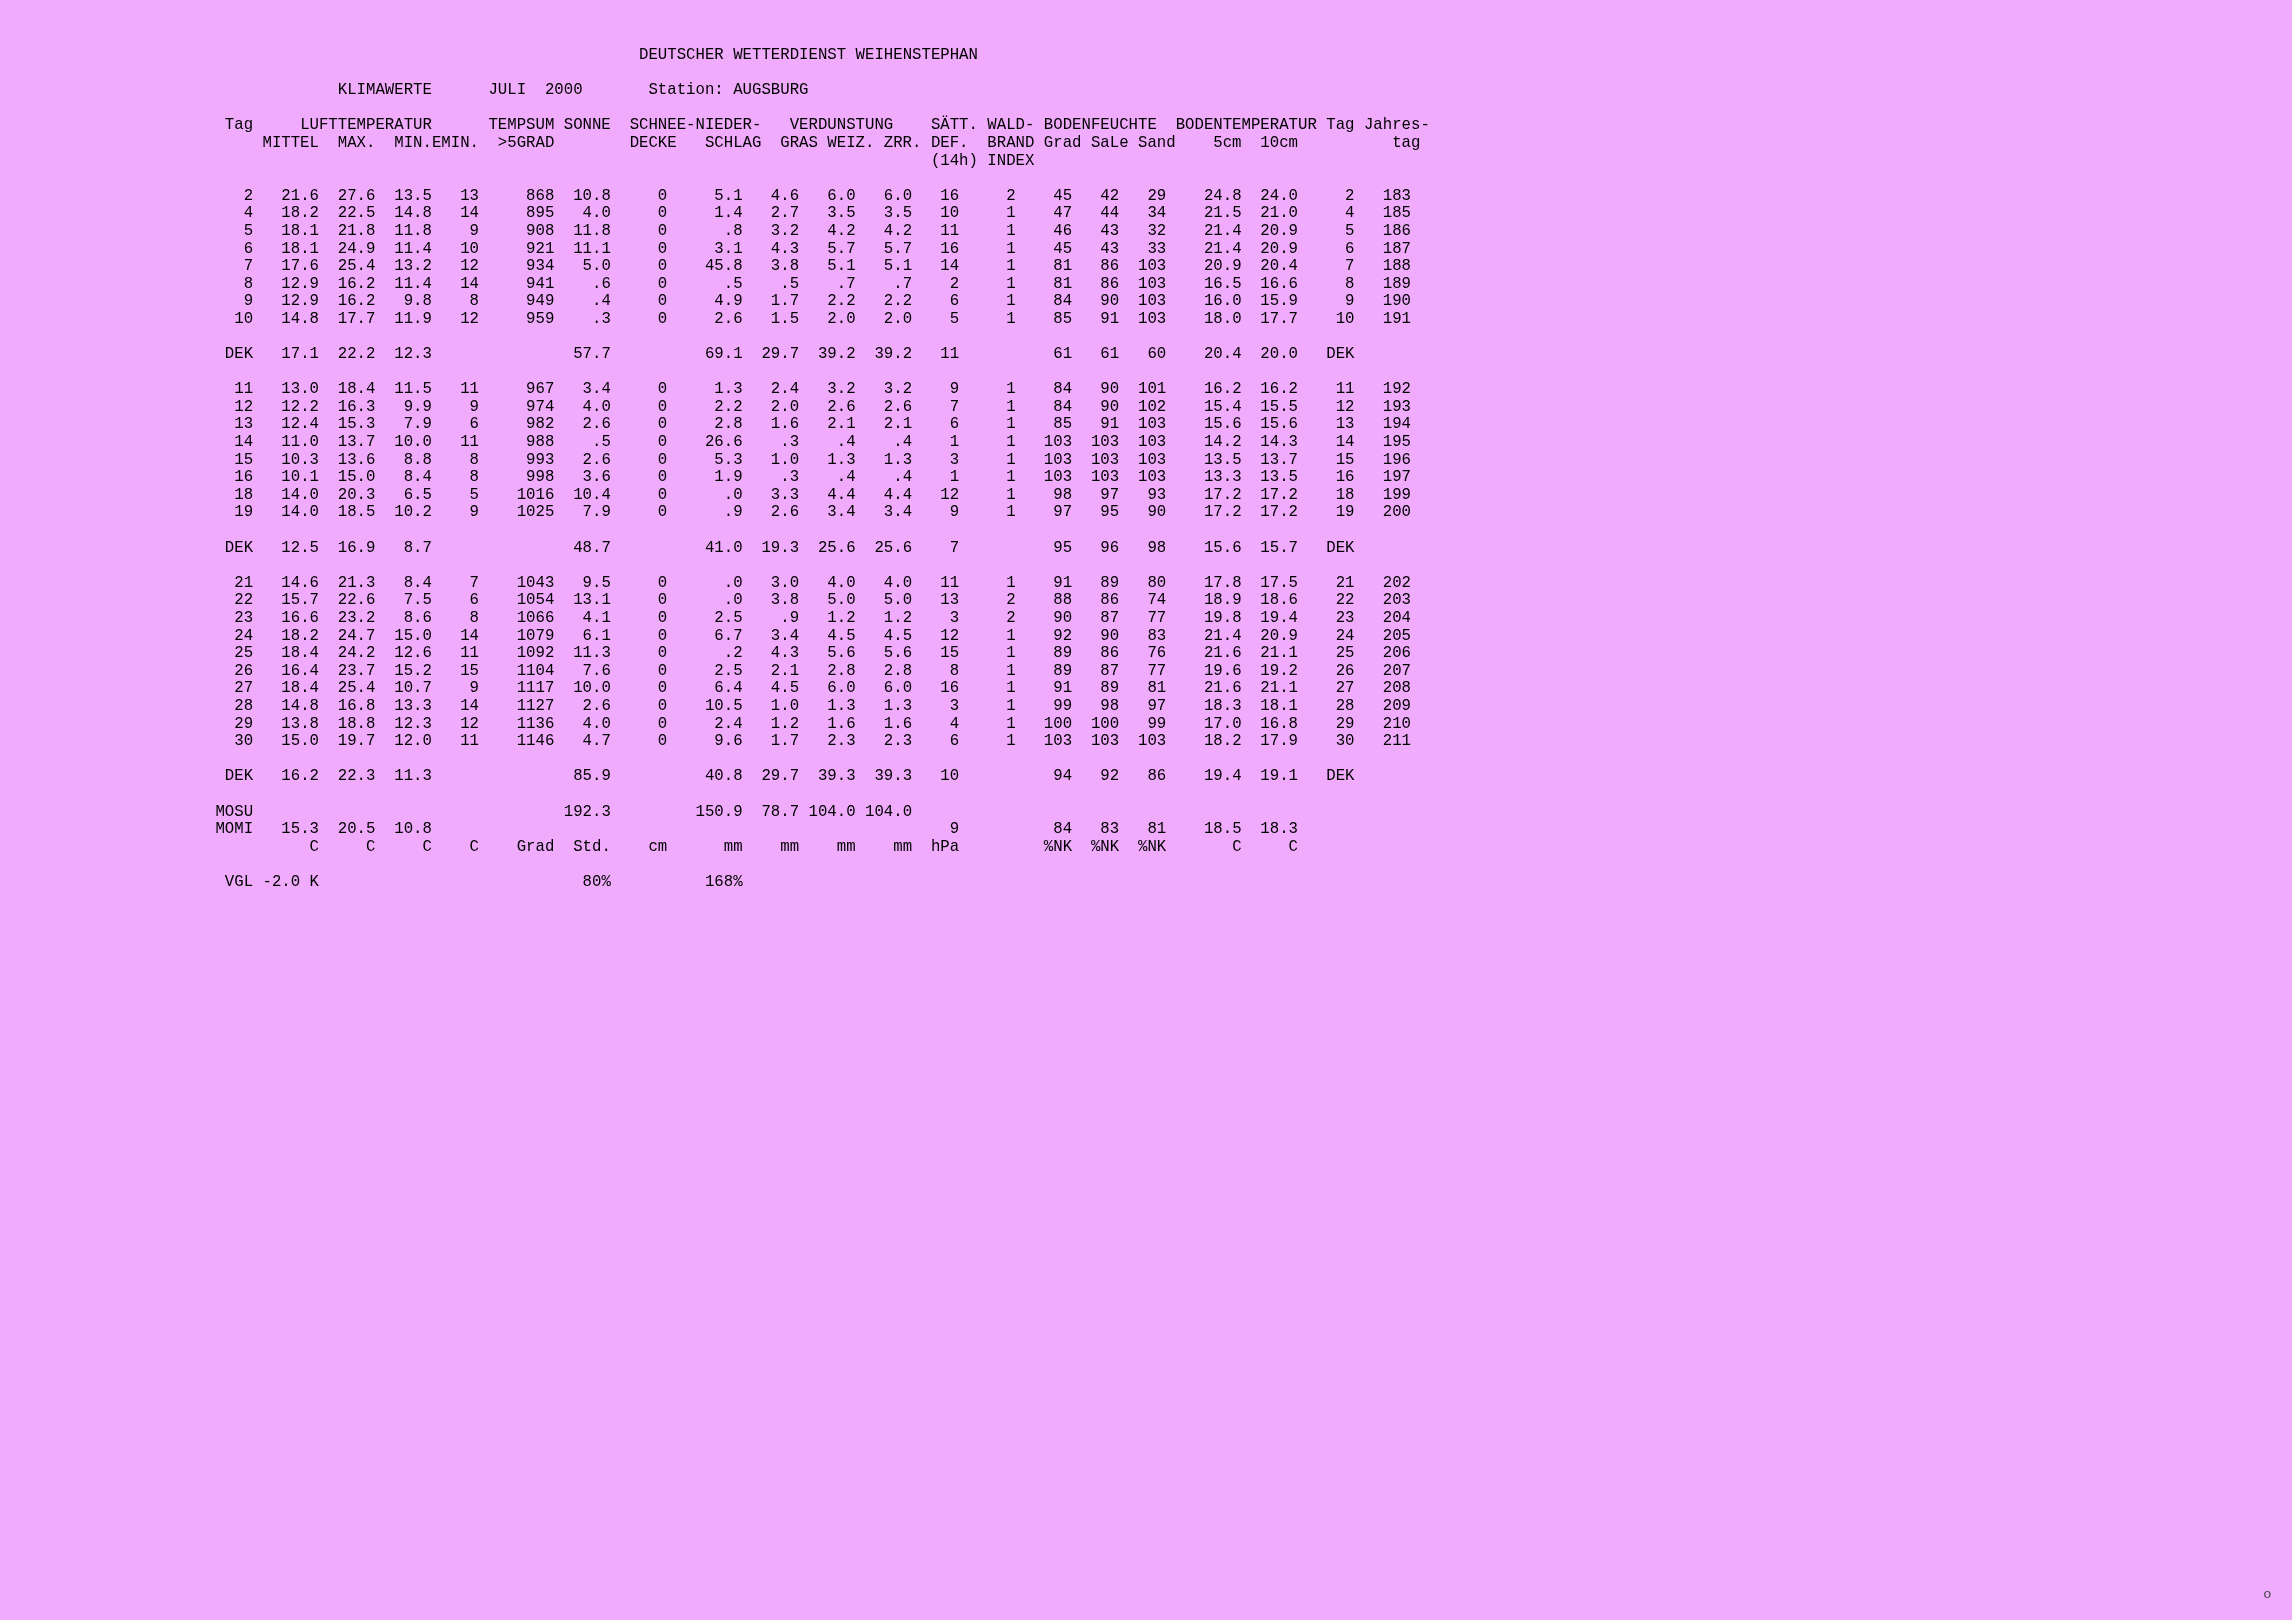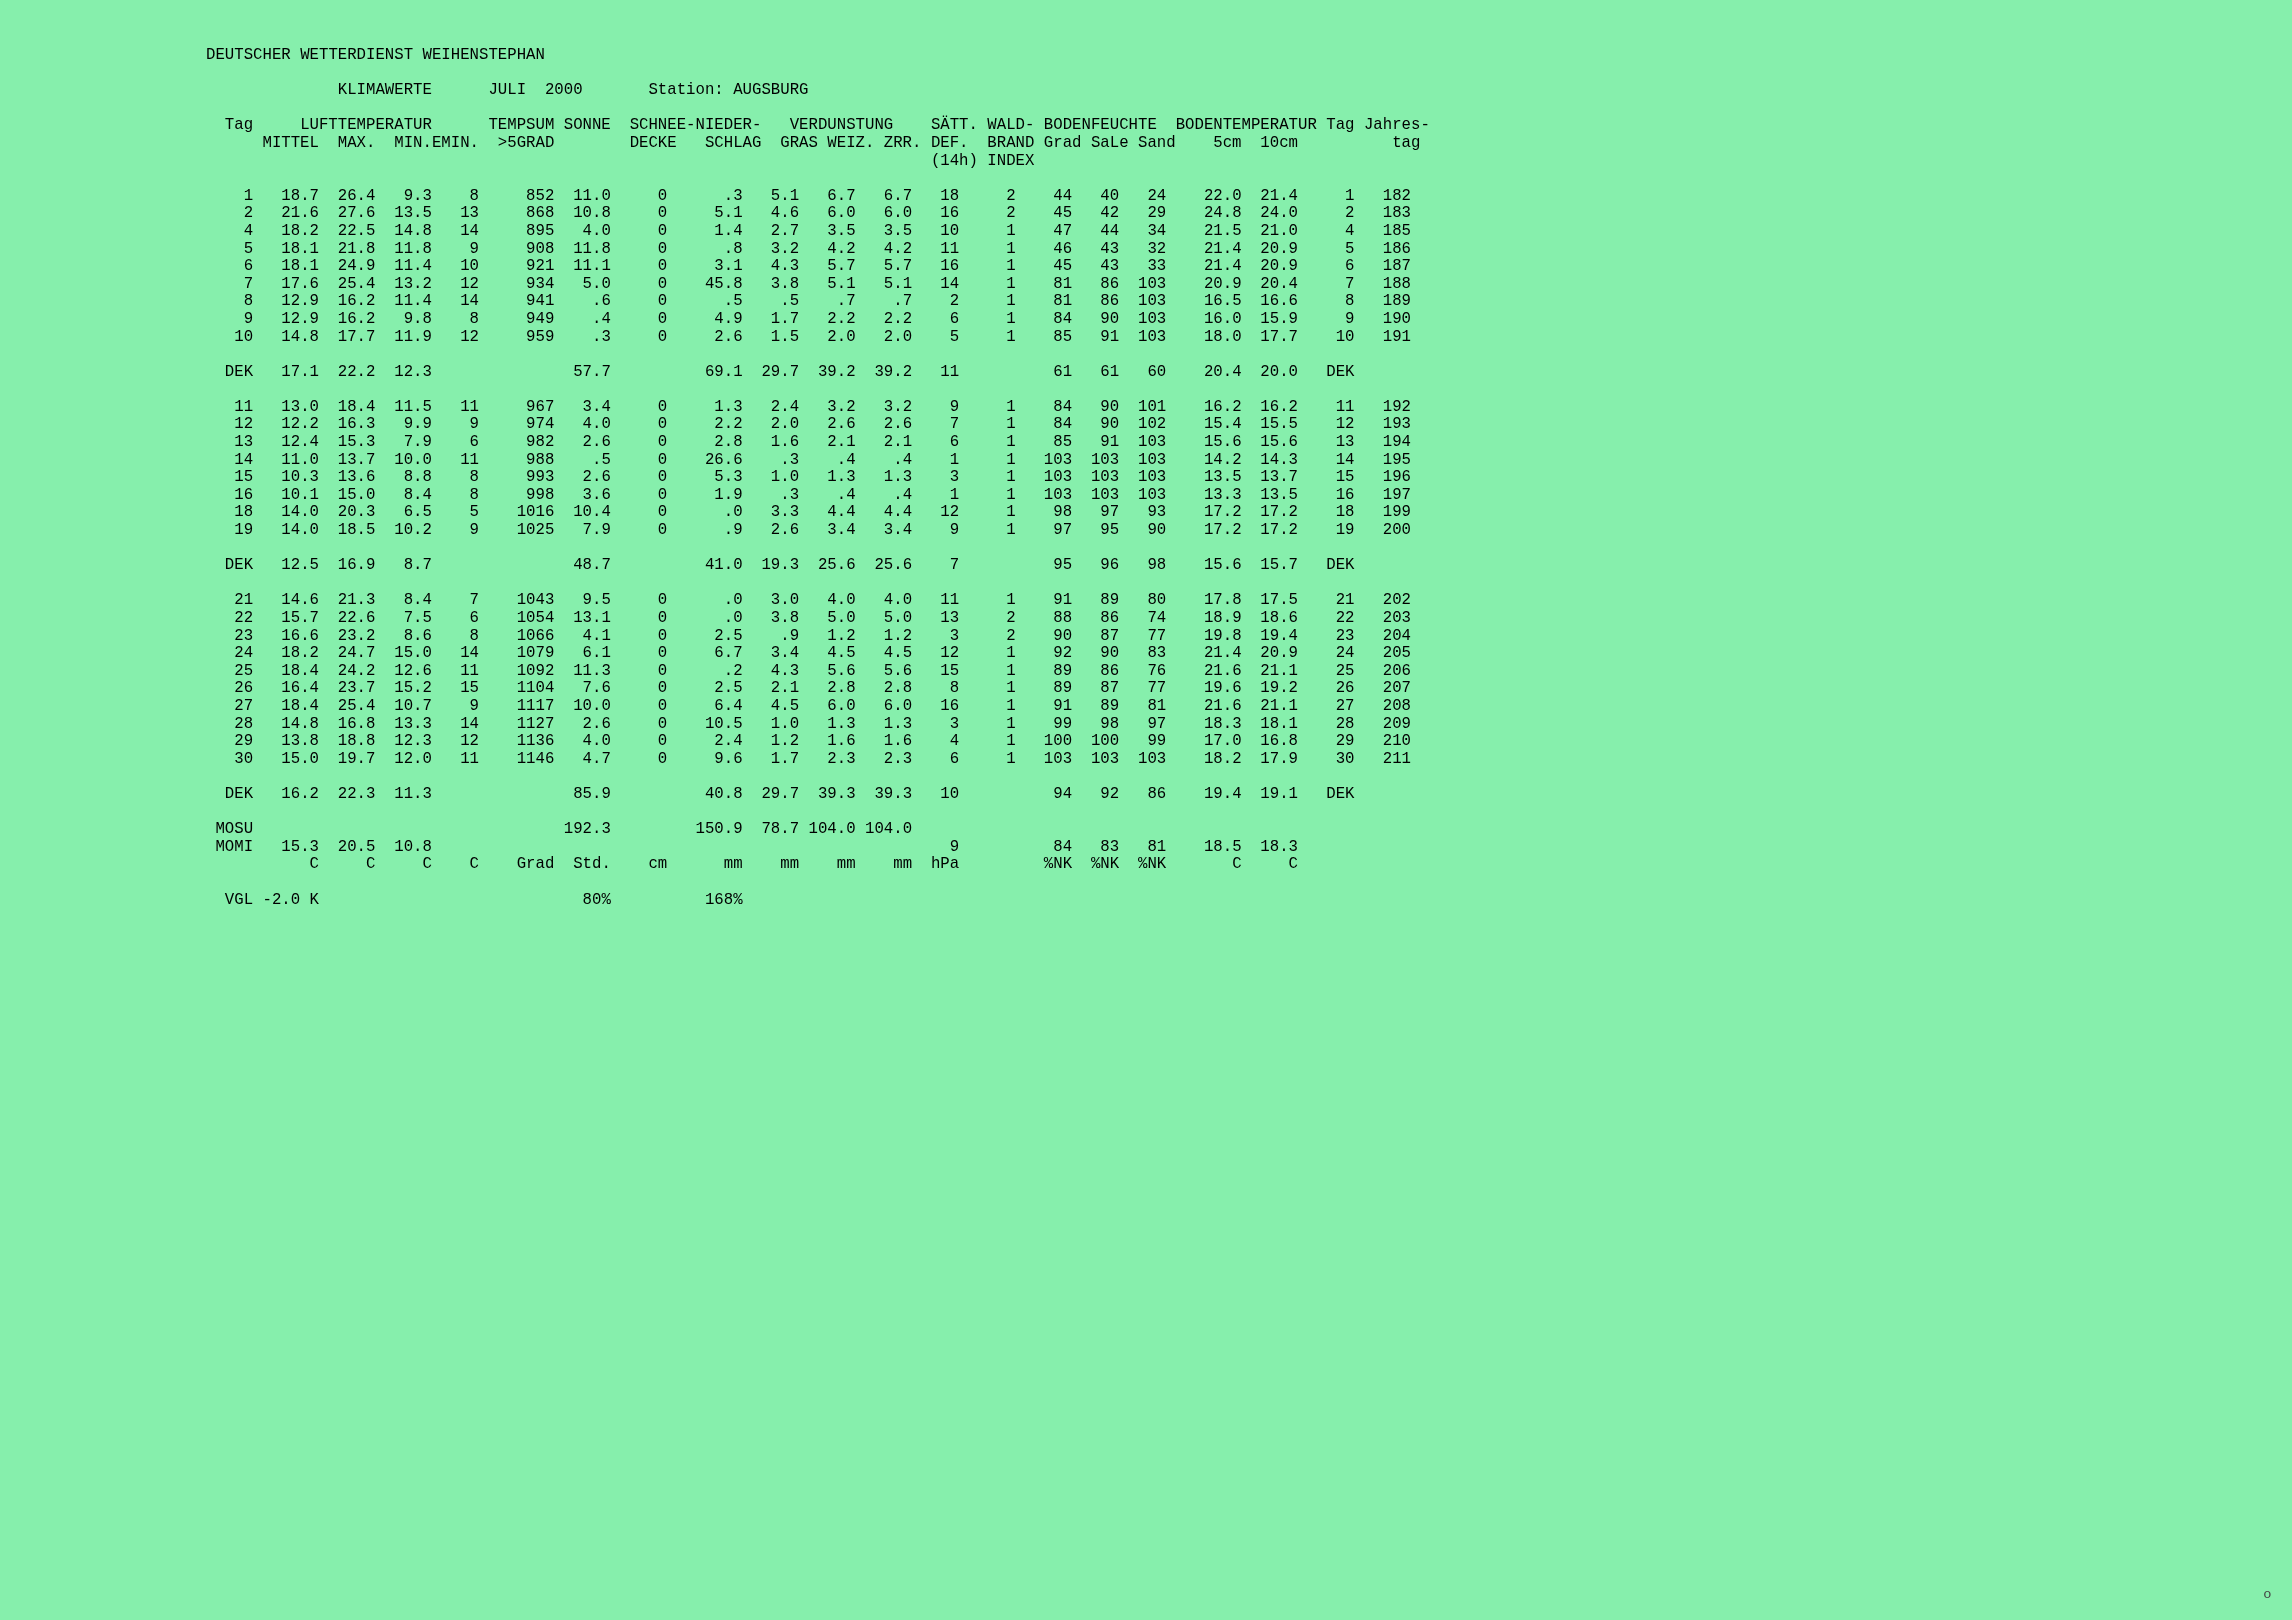--- a/index.html
+++ b/index.html
@@ -2,21 +2,21 @@
 <html><head>
 <meta charset="utf-8">
 <style>
   html,body{margin:0;padding:0;}
   body{
     width:2293px;height:1620px;
     background:#ffffff;
     position:relative;
     font-family:"Liberation Mono","DejaVu Sans Mono",monospace;
   }
-  .sheet{position:absolute;inset:0;background:#86efac;color:#000000;}
+  .sheet{position:absolute;inset:0;background:#f0abfc;color:#000000;text-align:center;}
   .doc{
     position:absolute;left:206px;top:47px;
     font-family:"Liberation Mono","DejaVu Sans Mono",monospace;
     font-size:15.7px;line-height:17.6px;color:#000000;
   }
   .line{position:relative;height:17.6px;white-space:pre;}
   .abs{position:absolute;top:0;white-space:pre;}
   .corner{
     position:absolute;right:21.6px;bottom:17.6px;
     font-family:"Liberation Mono","DejaVu Sans Mono",monospace;
@@ -76,21 +76,20 @@
       <span class="abs" style="left:126ch">tag</span>
     </div>
 
     <div class="line">
       <span class="abs" style="left:77ch">(14h)</span>
       <span class="abs" style="left:83ch">INDEX</span>
     </div>
 
     <div class="line"></div>
     <div id="dec1">
-        <div class="line">    1   18.7  26.4   9.3    8     852  11.0     0      .3   5.1   6.7   6.7   18     2    44   40   24    22.0  21.4     1   182</div>
         <div class="line">    2   21.6  27.6  13.5   13     868  10.8     0     5.1   4.6   6.0   6.0   16     2    45   42   29    24.8  24.0     2   183</div>
         <div class="line">    4   18.2  22.5  14.8   14     895   4.0     0     1.4   2.7   3.5   3.5   10     1    47   44   34    21.5  21.0     4   185</div>
         <div class="line">    5   18.1  21.8  11.8    9     908  11.8     0      .8   3.2   4.2   4.2   11     1    46   43   32    21.4  20.9     5   186</div>
         <div class="line">    6   18.1  24.9  11.4   10     921  11.1     0     3.1   4.3   5.7   5.7   16     1    45   43   33    21.4  20.9     6   187</div>
         <div class="line">    7   17.6  25.4  13.2   12     934   5.0     0    45.8   3.8   5.1   5.1   14     1    81   86  103    20.9  20.4     7   188</div>
         <div class="line">    8   12.9  16.2  11.4   14     941    .6     0      .5    .5    .7    .7    2     1    81   86  103    16.5  16.6     8   189</div>
         <div class="line">    9   12.9  16.2   9.8    8     949    .4     0     4.9   1.7   2.2   2.2    6     1    84   90  103    16.0  15.9     9   190</div>
         <div class="line">   10   14.8  17.7  11.9   12     959    .3     0     2.6   1.5   2.0   2.0    5     1    85   91  103    18.0  17.7    10   191</div>
       </div>
     <div class="line"></div>

